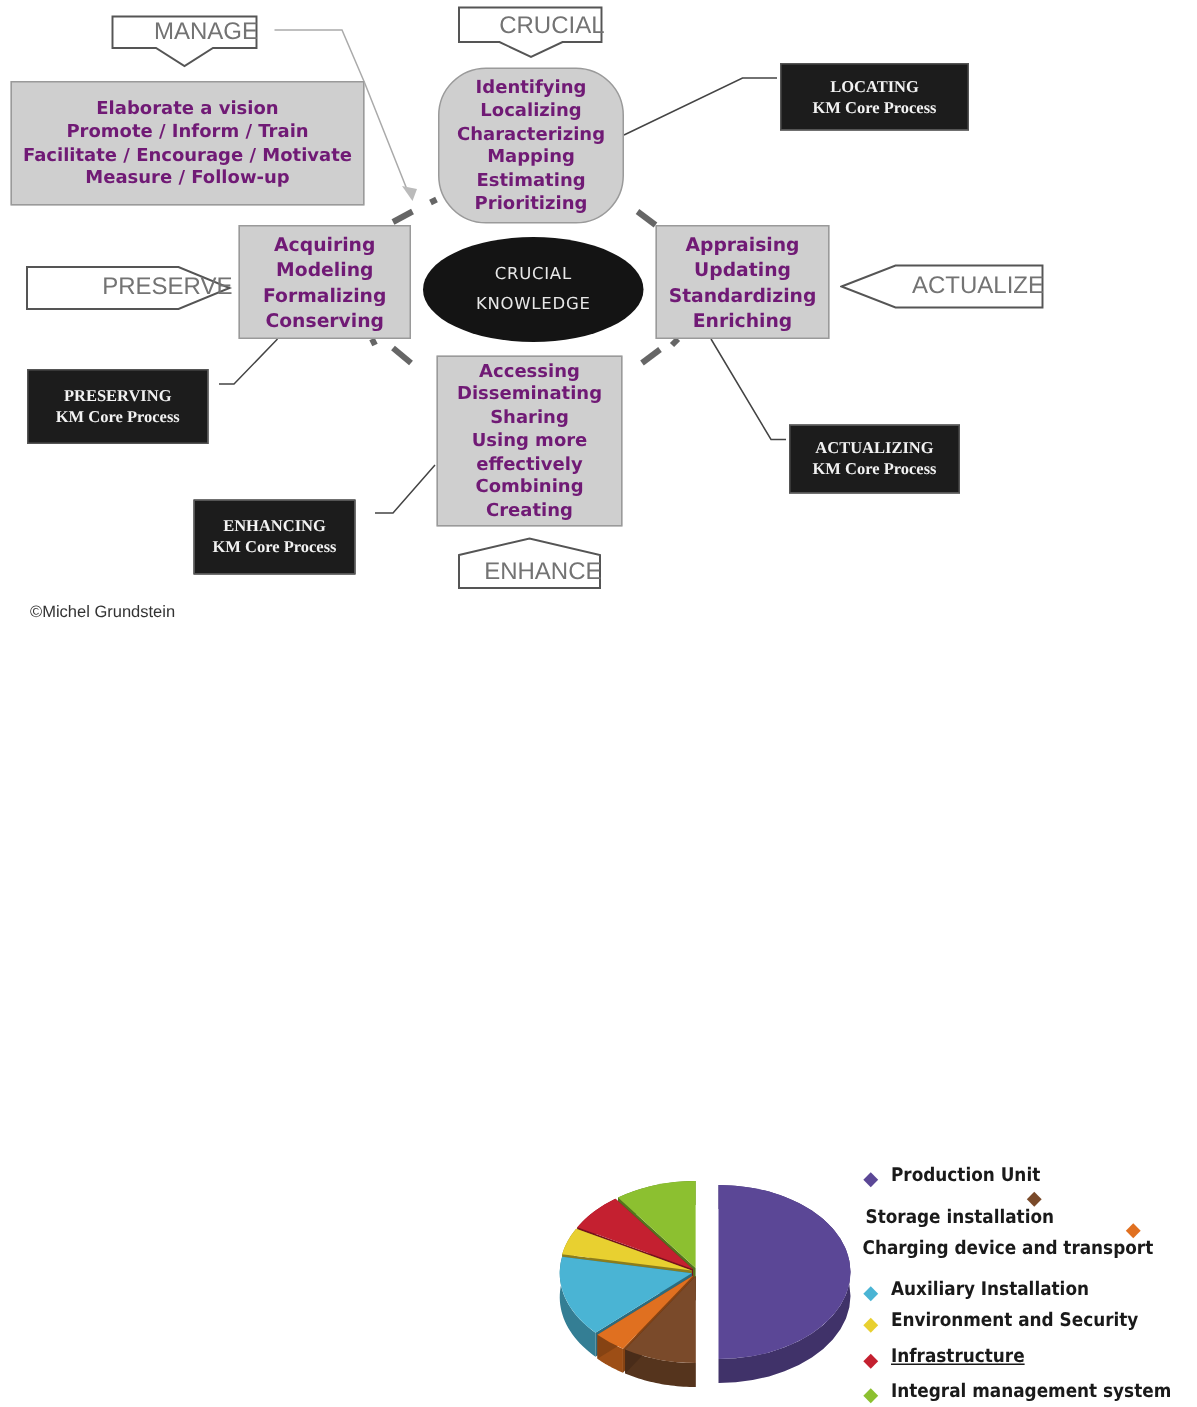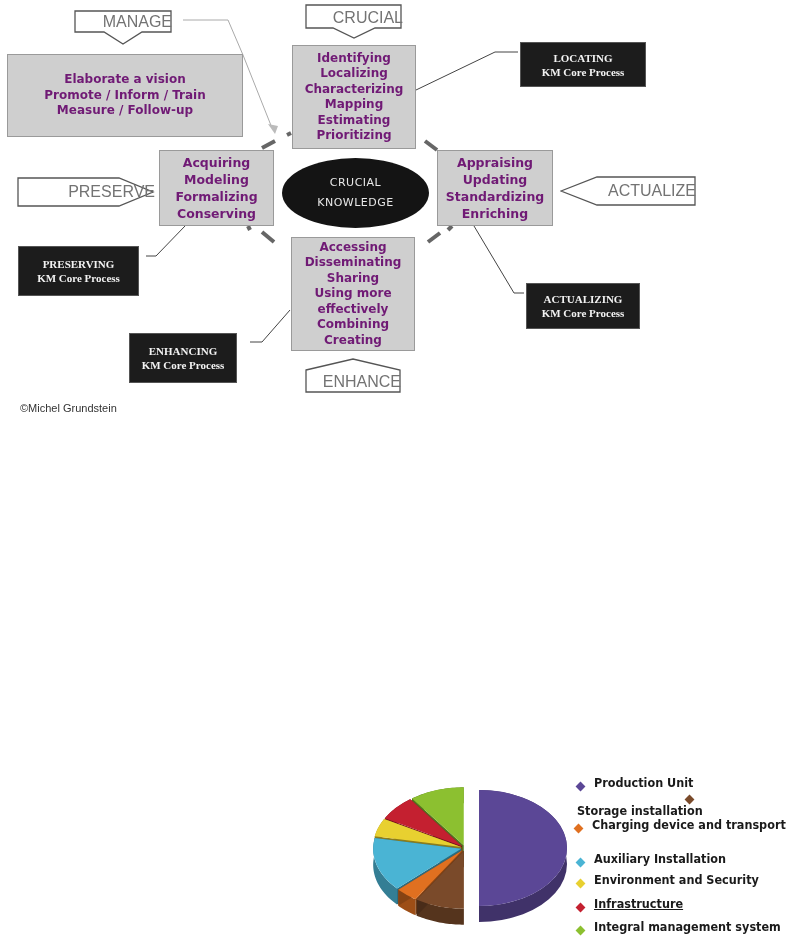--- a/index.html
+++ b/index.html
@@ -76,24 +76,25 @@
 <div class="tag" style="left:305px;top:358px;width:96px;height:36px;">
   <svg width="96" height="36">
       <polygon points="1,12 48,1 95,12 95,34 1,34" fill="#fff" stroke="#555" stroke-width="1.3"></polygon>
     </svg>
   <span style="margin-top:12px;margin-left:25px;">ENHANCE</span>
 </div>
 
 <div class="gbox" style="left:7px;top:54px;width:236px;height:83px;font-size:12px;">
   <span>Elaborate a vision</span>
   <span>Promote / Inform / Train</span>
+  <span>Facilitate / Encourage / Motivate</span>
   <span>Measure / Follow-up</span>
 </div>
 
-<div class="gbox" style="left:292px;top:45px;width:124px;height:104px;">
+<div class="gbox" style="left:292px;top:45px;width:124px;height:104px;border-radius:32px;">
   <span>Identifying</span>
   <span>Localizing</span>
   <span>Characterizing</span>
   <span>Mapping</span>
   <span>Estimating</span>
   <span>Prioritizing</span>
 </div>
 
 <div class="gbox" style="left:159px;top:150px;width:115px;height:76px;font-size:12.5px;line-height:17px;">
   <span>Acquiring</span>
@@ -190,21 +191,21 @@
 
 <div class="legend">
   <div class="legend-item" style="left:4px;top:3px;">
       <span class="dot" style="background: rgb(91, 71, 150);"></span>
       <span>Production Unit</span>
     </div>
   <div class="legend-item" style="left:4px;top:24px;flex-direction:column;">
       <span class="dot" style="background: rgb(122, 74, 42);"></span>
       <span>Storage installation</span>
     </div>
-  <div class="legend-item" style="left:2px;top:45px;">
+  <div class="legend-item" style="left:2px;top:45px;flex-direction:column;">
       <span class="dot" style="background: rgb(224, 112, 32);"></span>
       <span>Charging device and transport</span>
     </div>
   <div class="legend-item" style="left:4px;top:79px;">
       <span class="dot" style="background: rgb(74, 180, 212);"></span>
       <span>Auxiliary Installation</span>
     </div>
   <div class="legend-item" style="left:4px;top:100px;">
       <span class="dot" style="background: rgb(232, 208, 48);"></span>
       <span>Environment and Security</span>

